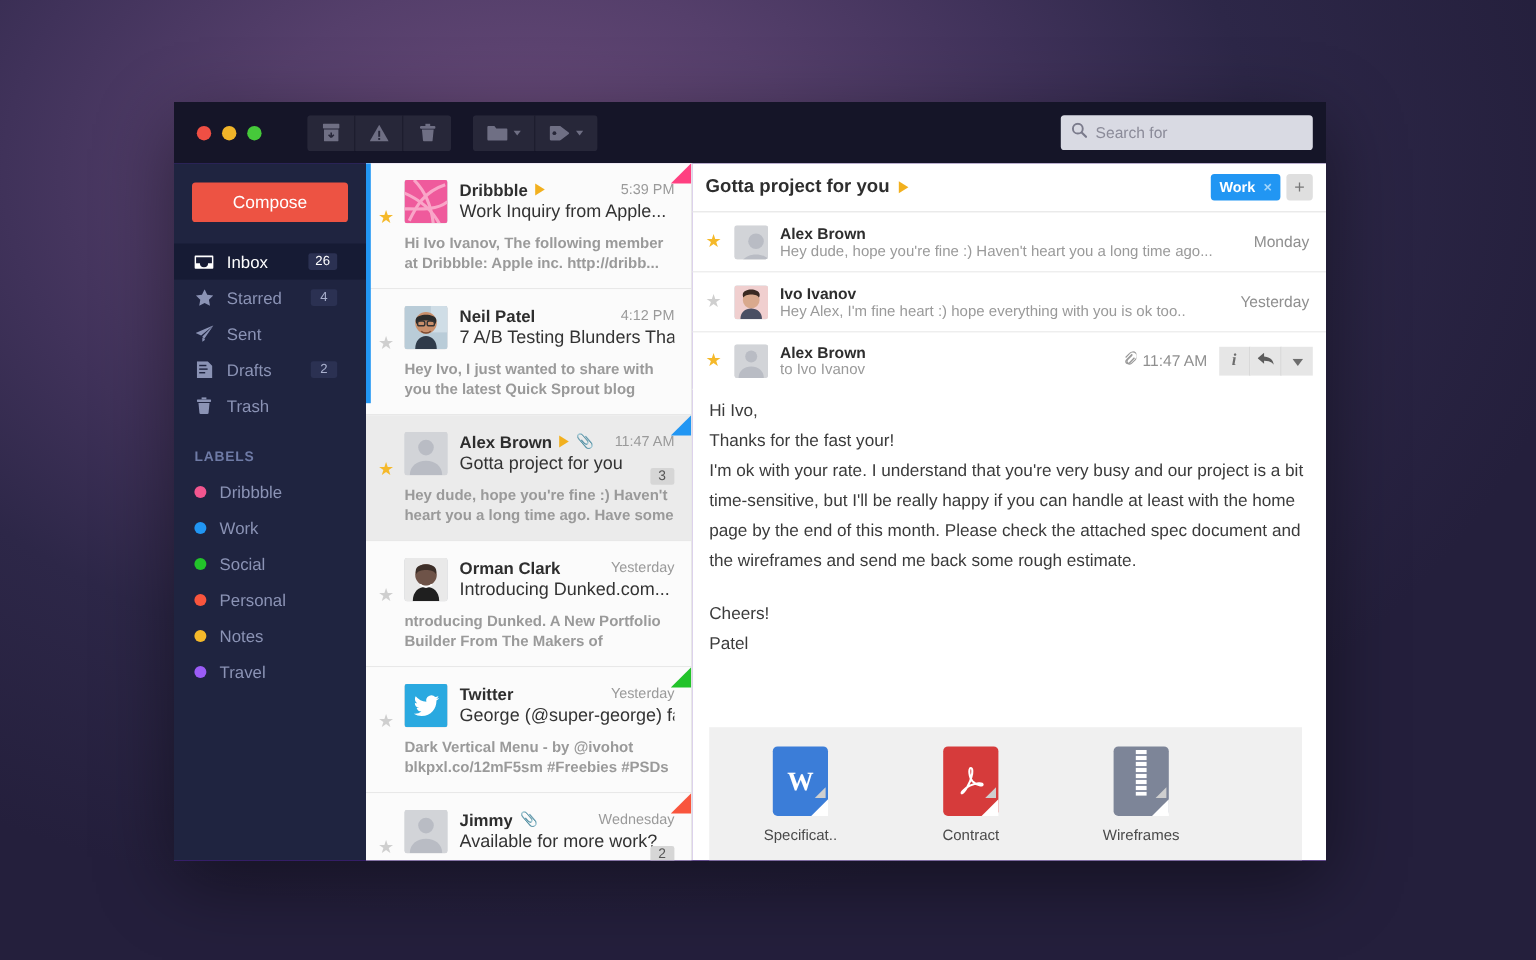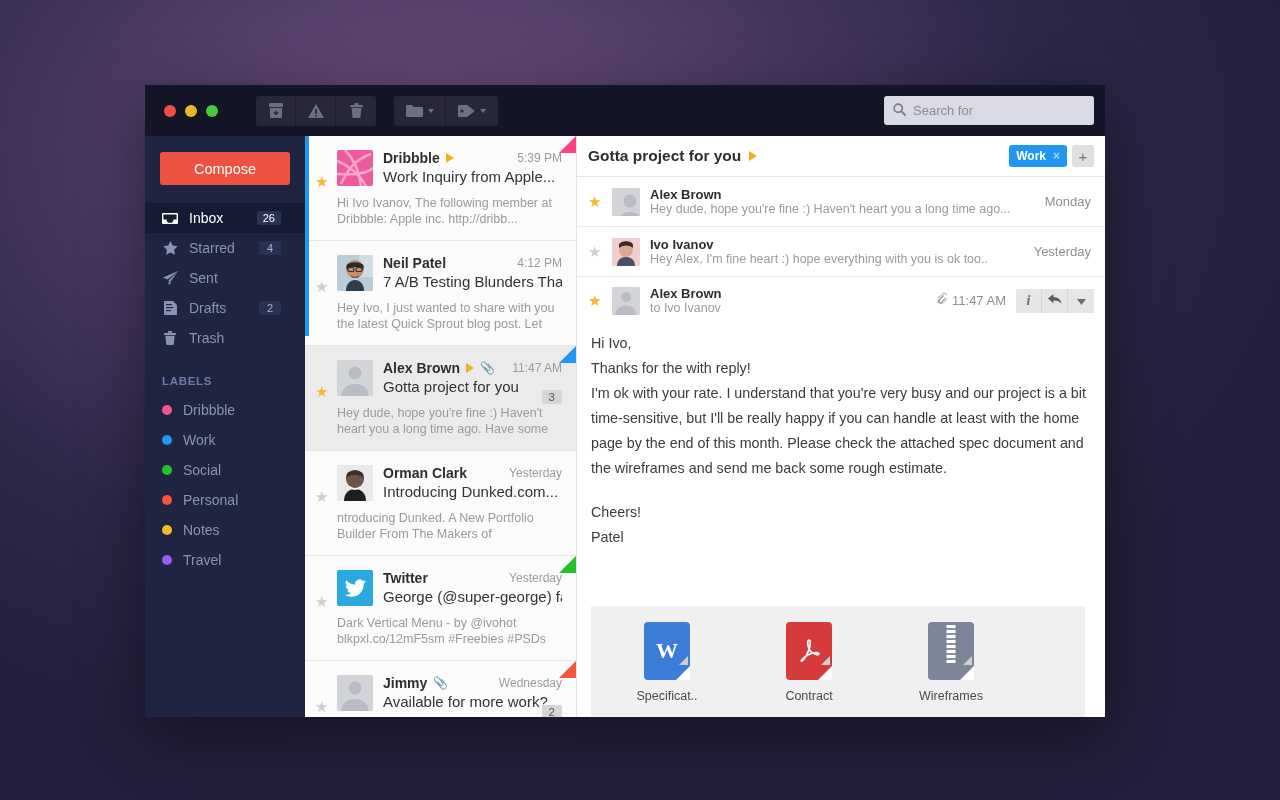--- a/index.html
+++ b/index.html
@@ -147,21 +147,21 @@
   .mail-subject {
     font-size: 15px; color: #333; margin-top: 2px;
     white-space: nowrap; overflow: hidden;
   }
   .mail-count {
     position: absolute; right: 14px; top: 44px; background: #d6d6d6;
     color: #555; font-size: 11.5px; padding: 1px 7px; border-radius: 2px;
   }
   .mail-preview {
     margin-top: 9px; font-size: 12.5px; color: #9a9a9a;
-    line-height: 16px; max-height: 32px; overflow: hidden;
+    line-height: 16px; max-height: 32px; overflow: hidden; font-weight: bold;
   }
   .ribbon {
     position: absolute; right: 0; top: 0; width: 0; height: 0;
     border-top: 17px solid transparent; border-right: 17px solid #ff4081;
   }
 
   
   #reading-pane { flex: 1; background: #fff; display: flex; flex-direction: column; min-width: 0; }
   #thread-header {
     height: 41px; flex: 0 0 41px; border-bottom: 1px solid #e5e5e5;
@@ -628,21 +628,21 @@
                     <path d="M0 0h9L4.5 6z" fill="#6d6d6d"></path>
                   </svg>
               </span>
             </div>
           </div>
         </div>
       </div>
 
       <div id="msg-body">
           <p>Hi Ivo,</p>
-          <p>Thanks for the with reply!</p>
+          <p>Thanks for the fast your!</p>
           <p>I'm ok with your rate. I understand that you're very busy and our project is a bit time-sensitive, but I'll be really happy if you can handle at least with the home page by the end of this month. Please check the attached spec document and the wireframes and send me back some rough estimate.</p>
           <div class="body-gap"></div>
           <p>Cheers!</p>
           <p>Patel</p>
         </div>
 
       <div id="attachments">
           <div class="att">
             <div class="att-icon" style="background:#3b7dd8">
               <span>W</span>

